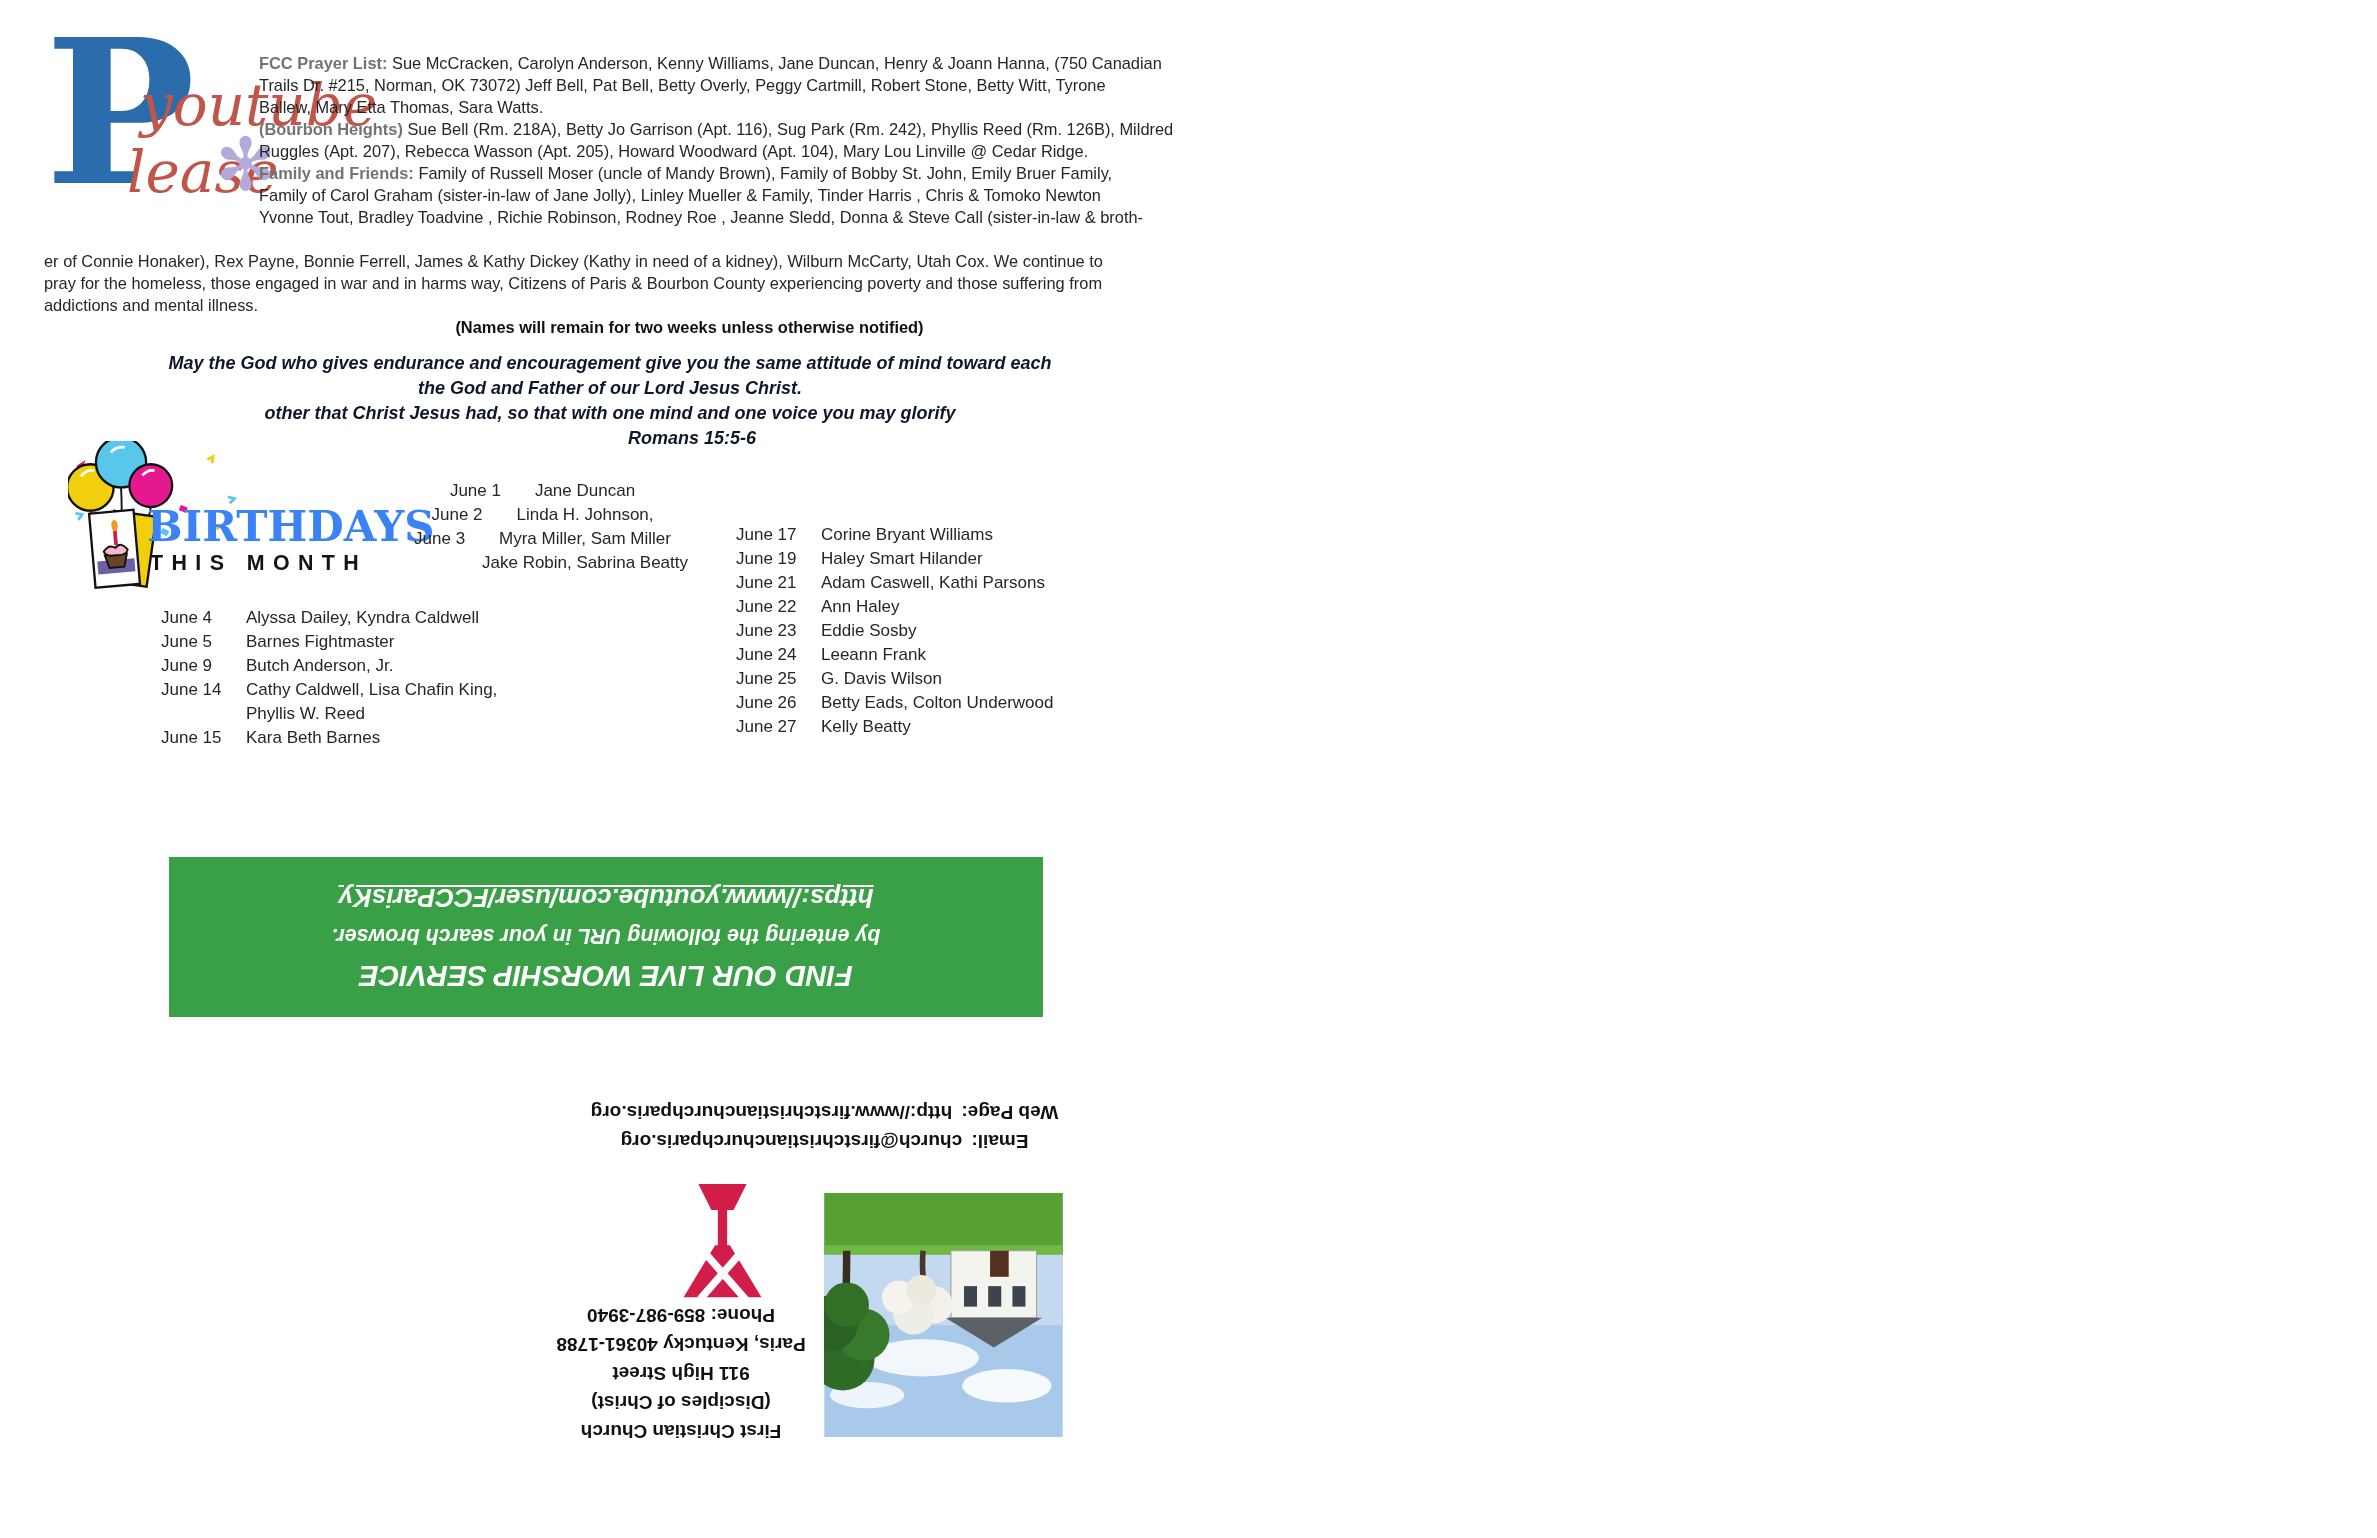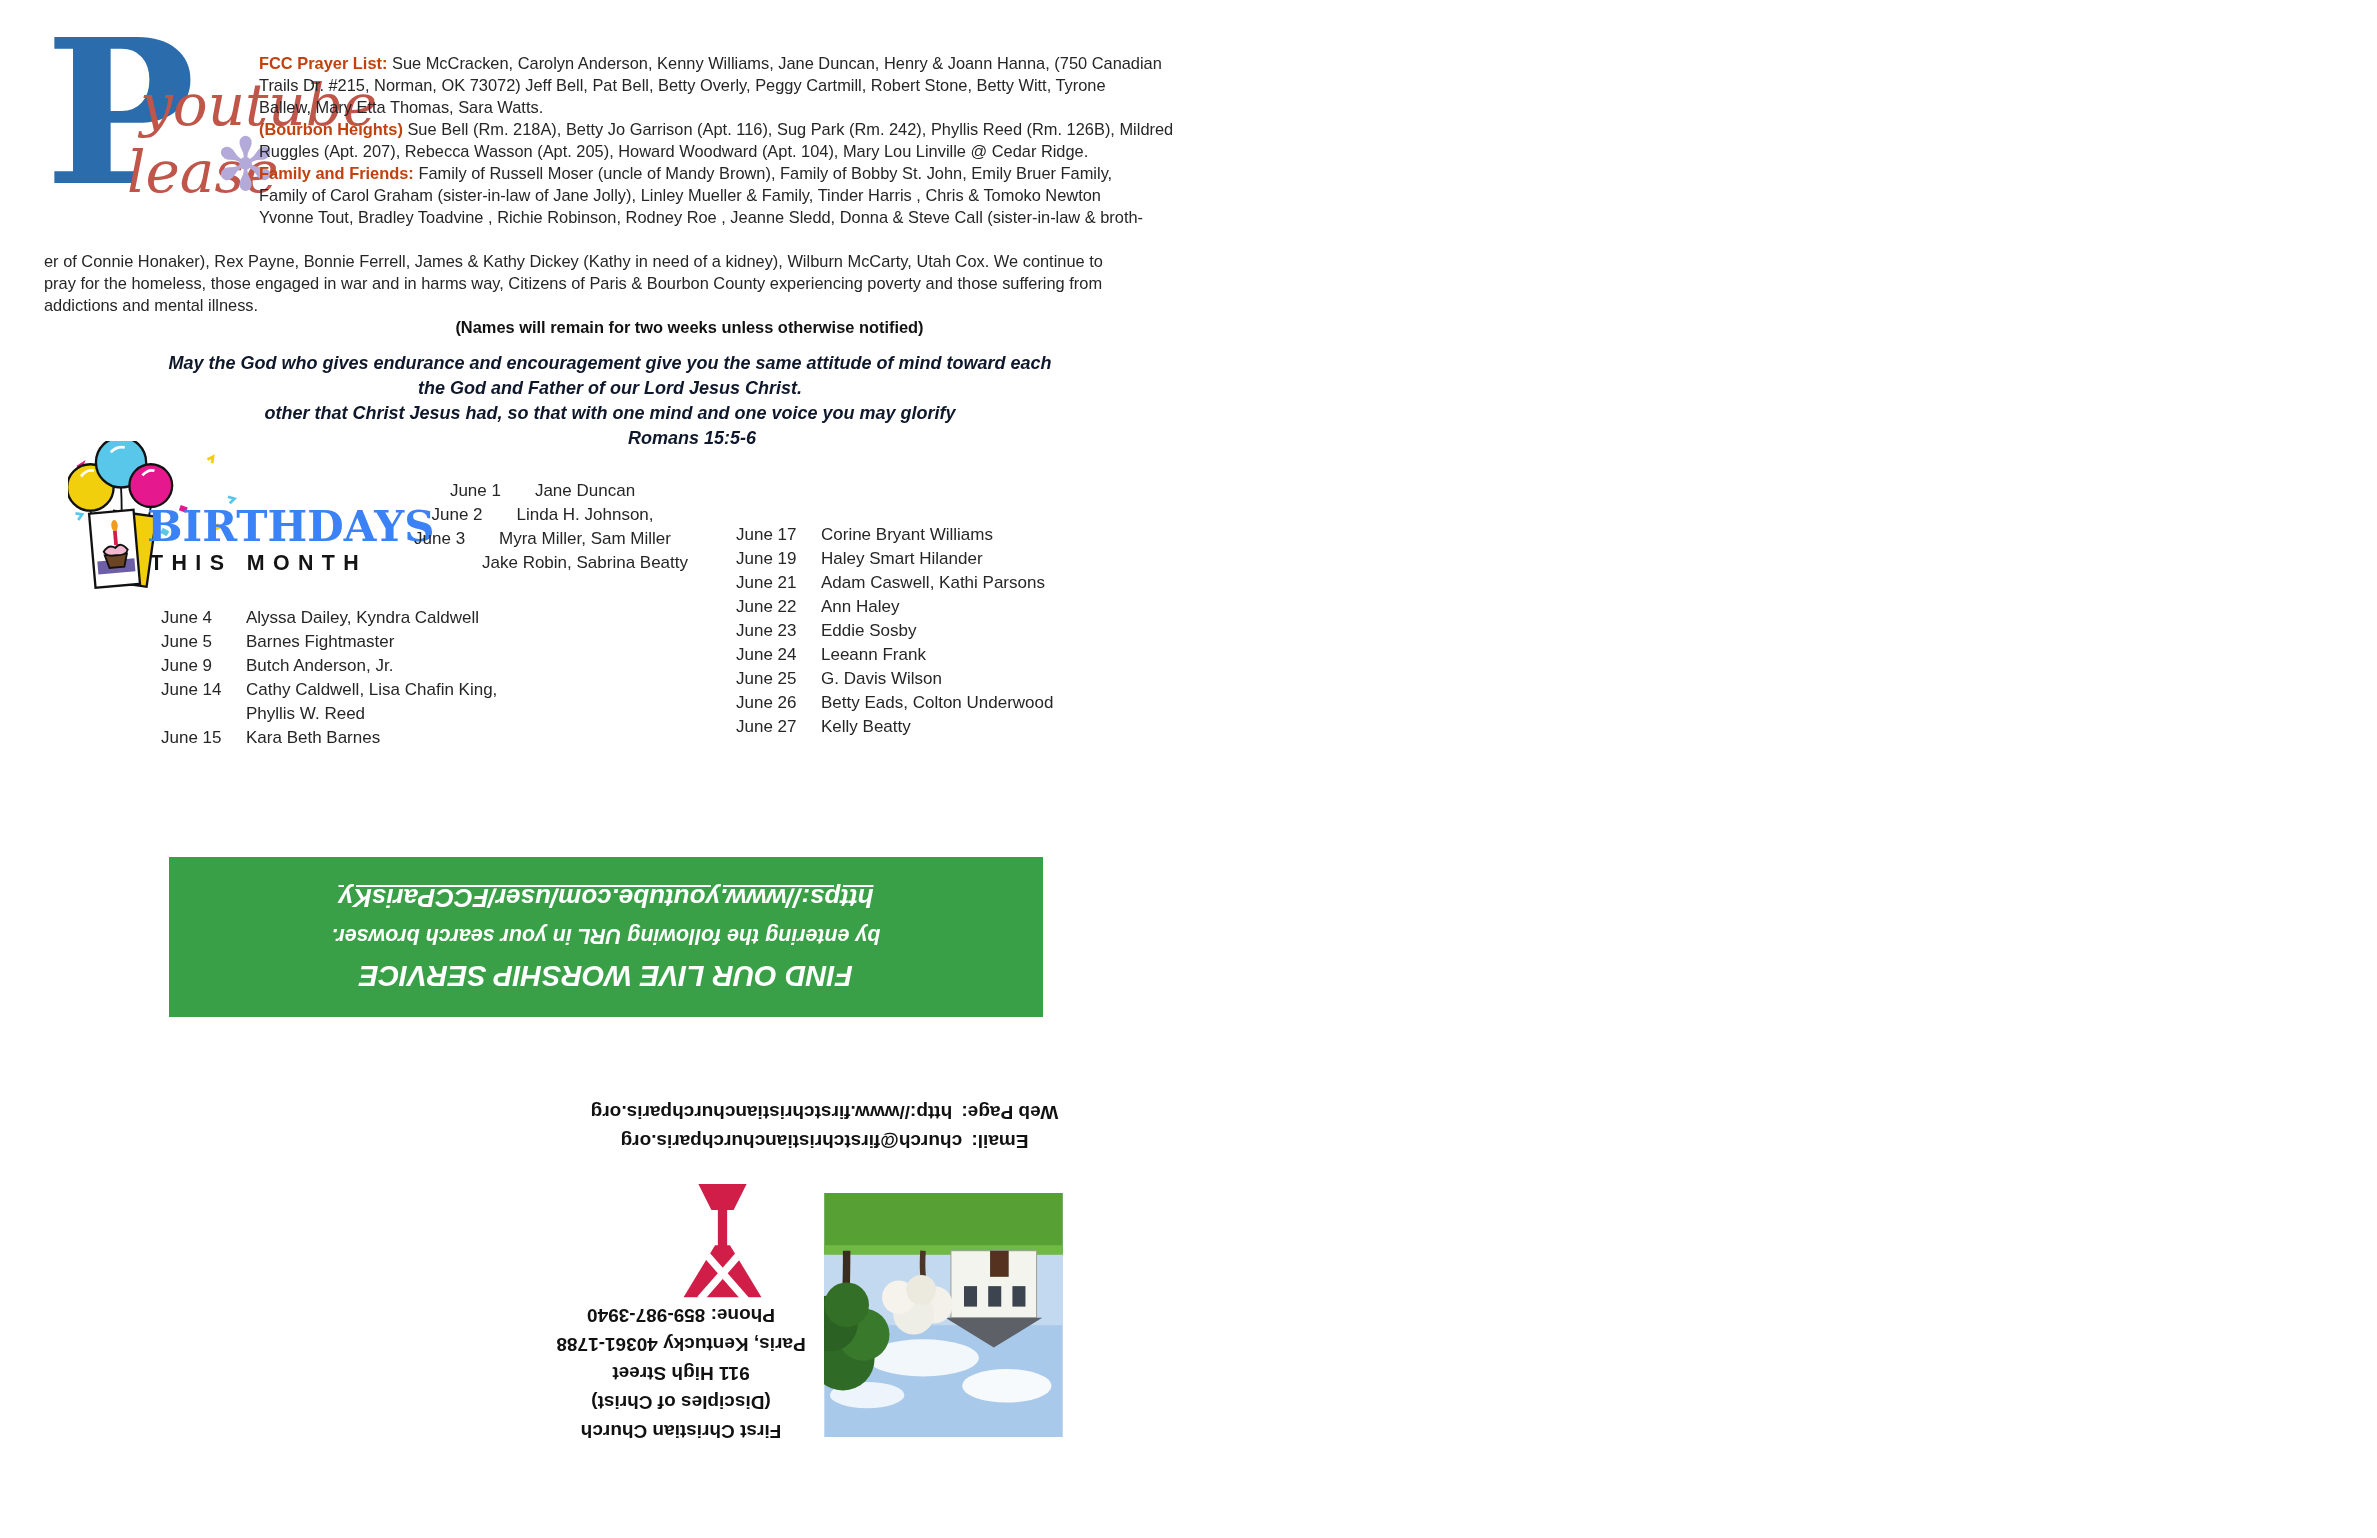--- a/index.html
+++ b/index.html
@@ -14,21 +14,21 @@
   .pl-rayers{position:absolute;left:95px;top:28px;font-family:"DejaVu Serif",serif;
         font-style:italic;font-size:58px;line-height:1;color:#c0564a;}
   .pl-lease{position:absolute;left:82px;top:95px;font-family:"DejaVu Serif",serif;
         font-style:italic;font-size:58px;line-height:1;color:#c0564a;}
   .pl-burst{position:absolute;left:170px;top:80px;font-size:73px;line-height:1;color:#b3aada;}
 
   
   #prayer-a{left:259px;top:52px;width:932px;}
   #prayer-b{left:44px;top:250px;width:1156px;}
   .pline{font-size:16.4px;line-height:22px;white-space:nowrap;color:#262626;}
-  .pline b{color:#c2410c;margin-top:11px;}
+  .pline b{color:#737373;margin-top:11px;}
 
   #note{left:186px;top:318px;width:1007px;text-align:center;font-weight:bold;
         font-size:16.4px;color:#111;}
 
   #scripture{left:158px;top:351px;width:904px;text-align:center;font-weight:bold;
         font-style:italic;font-size:18px;line-height:25px;color:#0f172a;}
   .scripture-ref{margin-left:164px;}
 
   
   #bday-logo{left:68px;top:441px;width:308px;height:158px;}

